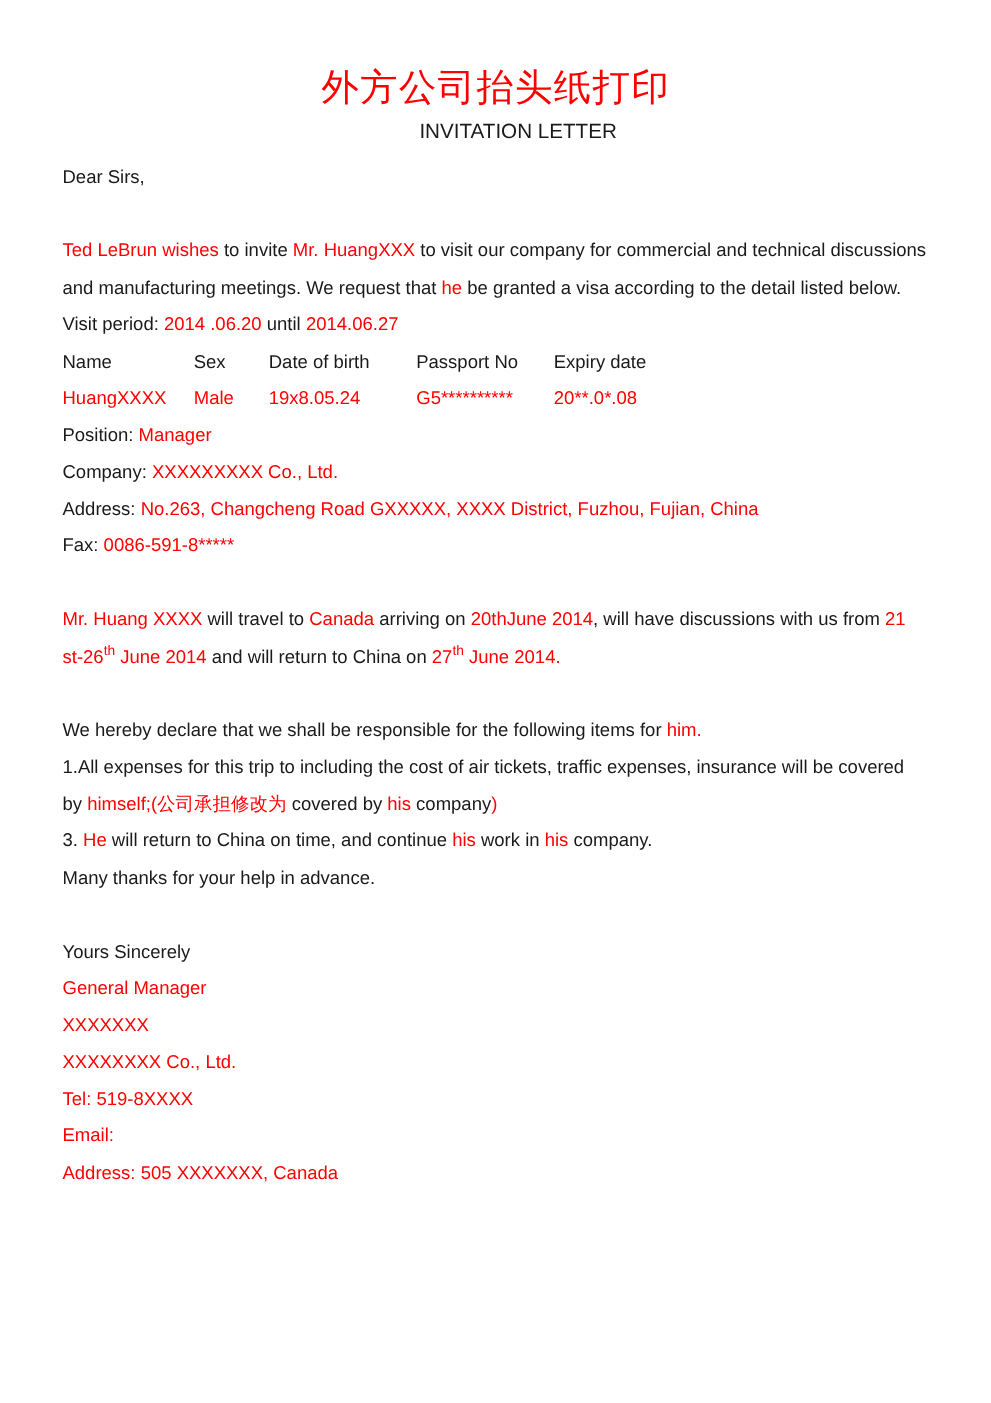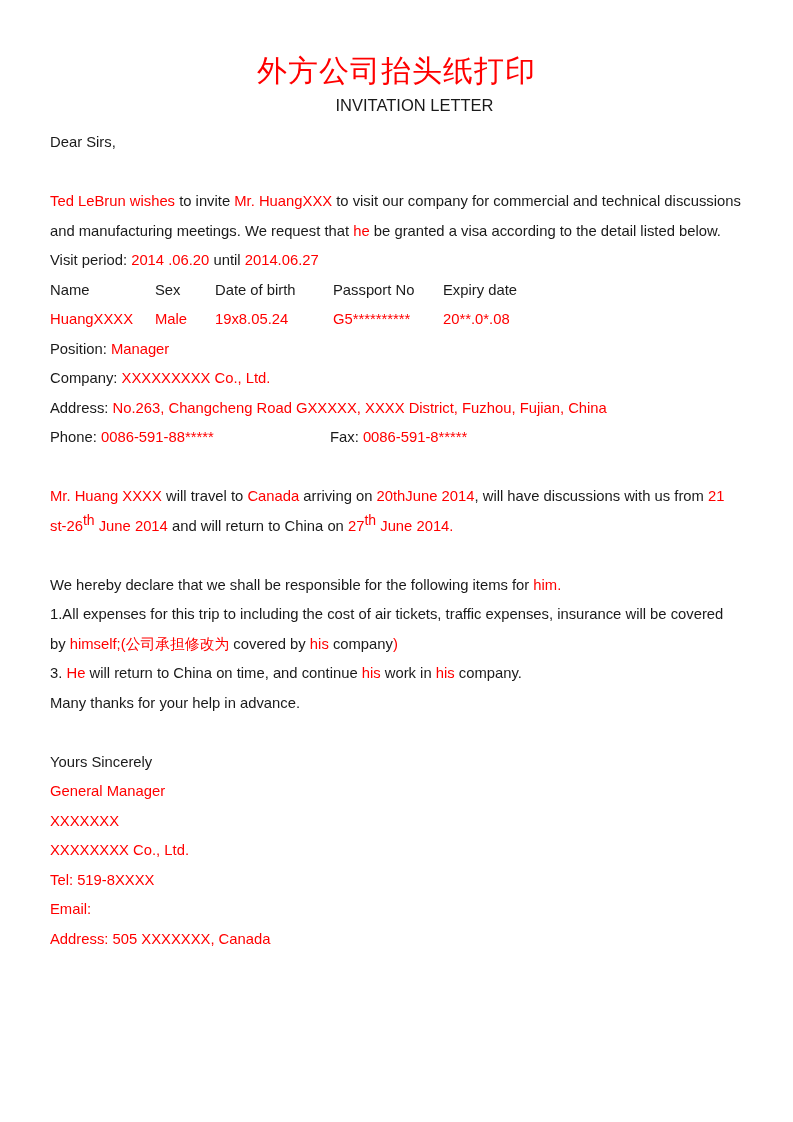--- a/index.html
+++ b/index.html
@@ -39,21 +39,21 @@
     line-height: 29.5px;
     min-height: 29.5px;
   }
   .blank { height: 29.5px; }
   .cols { display: flex; }
   .col  { flex: 0 0 auto; }
   .col:last-child { flex: 0 1 auto; }
   .red  { color: var(--red, #ff0000); }
   .blk  { color: var(--black, #1a1a1a); }
   sup.seg {
-    font-size: 14px;
+    font-size: 11px;
     line-height: 0;
     vertical-align: baseline;
     position: relative;
     top: -5.5px;
   }
 </style>
 </head>
 <body>
 
 <div class="page">
@@ -75,21 +75,20 @@
         <div class="col" style="width: 105px;"><span class="seg red">HuangXXXX</span></div>
         <div class="col" style="width: 60px;"><span class="seg red">Male</span></div>
         <div class="col" style="width: 118px;"><span class="seg red">19x8.05.24</span></div>
         <div class="col" style="width: 110px;"><span class="seg red">G5**********</span></div>
         <div class="col" style="width: 160px;"><span class="seg red">20**.0*.08</span></div>
       </div>
       <div class="line para"><span class="seg blk">Position: </span><span class="seg red">Manager</span></div>
       <div class="line para"><span class="seg blk">Company: </span><span class="seg red">XXXXXXXXX Co., Ltd.</span></div>
       <div class="line para"><span class="seg blk">Address: </span><span class="seg red">No.263, Changcheng Road GXXXXX, XXXX District, Fuzhou, Fujian, China</span></div>
       <div class="line cols">
-        <div class="col" style="width: 280px;"><span class="seg blk">Phone: </span><span class="seg red">0086-591-88*****</span></div>
         <div class="col" style="width: 363px;"><span class="seg blk">Fax: </span><span class="seg red">0086-591-8*****</span></div>
       </div>
       <div class="line blank"></div>
       <div class="line para"><span class="seg red">Mr. Huang XXXX</span><span class="seg blk"> will travel to </span><span class="seg red">Canada</span><span class="seg blk"> arriving on </span><span class="seg red">20thJune 2014</span><span class="seg blk">, will have discussions with us from </span><span class="seg red">21 st-26</span><sup class="seg red">th</sup><span class="seg red"> June 2014</span><span class="seg blk"> and will return to China on </span><span class="seg red">27</span><sup class="seg red">th</sup><span class="seg red"> June 2014.</span></div>
       <div class="line blank"></div>
       <div class="line para"><span class="seg blk">We hereby declare that we shall be responsible for the following items for </span><span class="seg red">him.</span></div>
       <div class="line para"><span class="seg blk">1.All expenses for this trip to including the cost of air tickets, traffic expenses, insurance will be covered by </span><span class="seg red">himself;(公司承担修改为</span><span class="seg blk"> covered by </span><span class="seg red">his</span><span class="seg blk"> company</span><span class="seg red">)</span></div>
       <div class="line para"><span class="seg blk">3. </span><span class="seg red">He</span><span class="seg blk"> will return to China on time, and continue </span><span class="seg red">his</span><span class="seg blk"> work in </span><span class="seg red">his</span><span class="seg blk"> company.</span></div>
       <div class="line para"><span class="seg blk">Many thanks for your help in advance.</span></div>
       <div class="line blank"></div>

